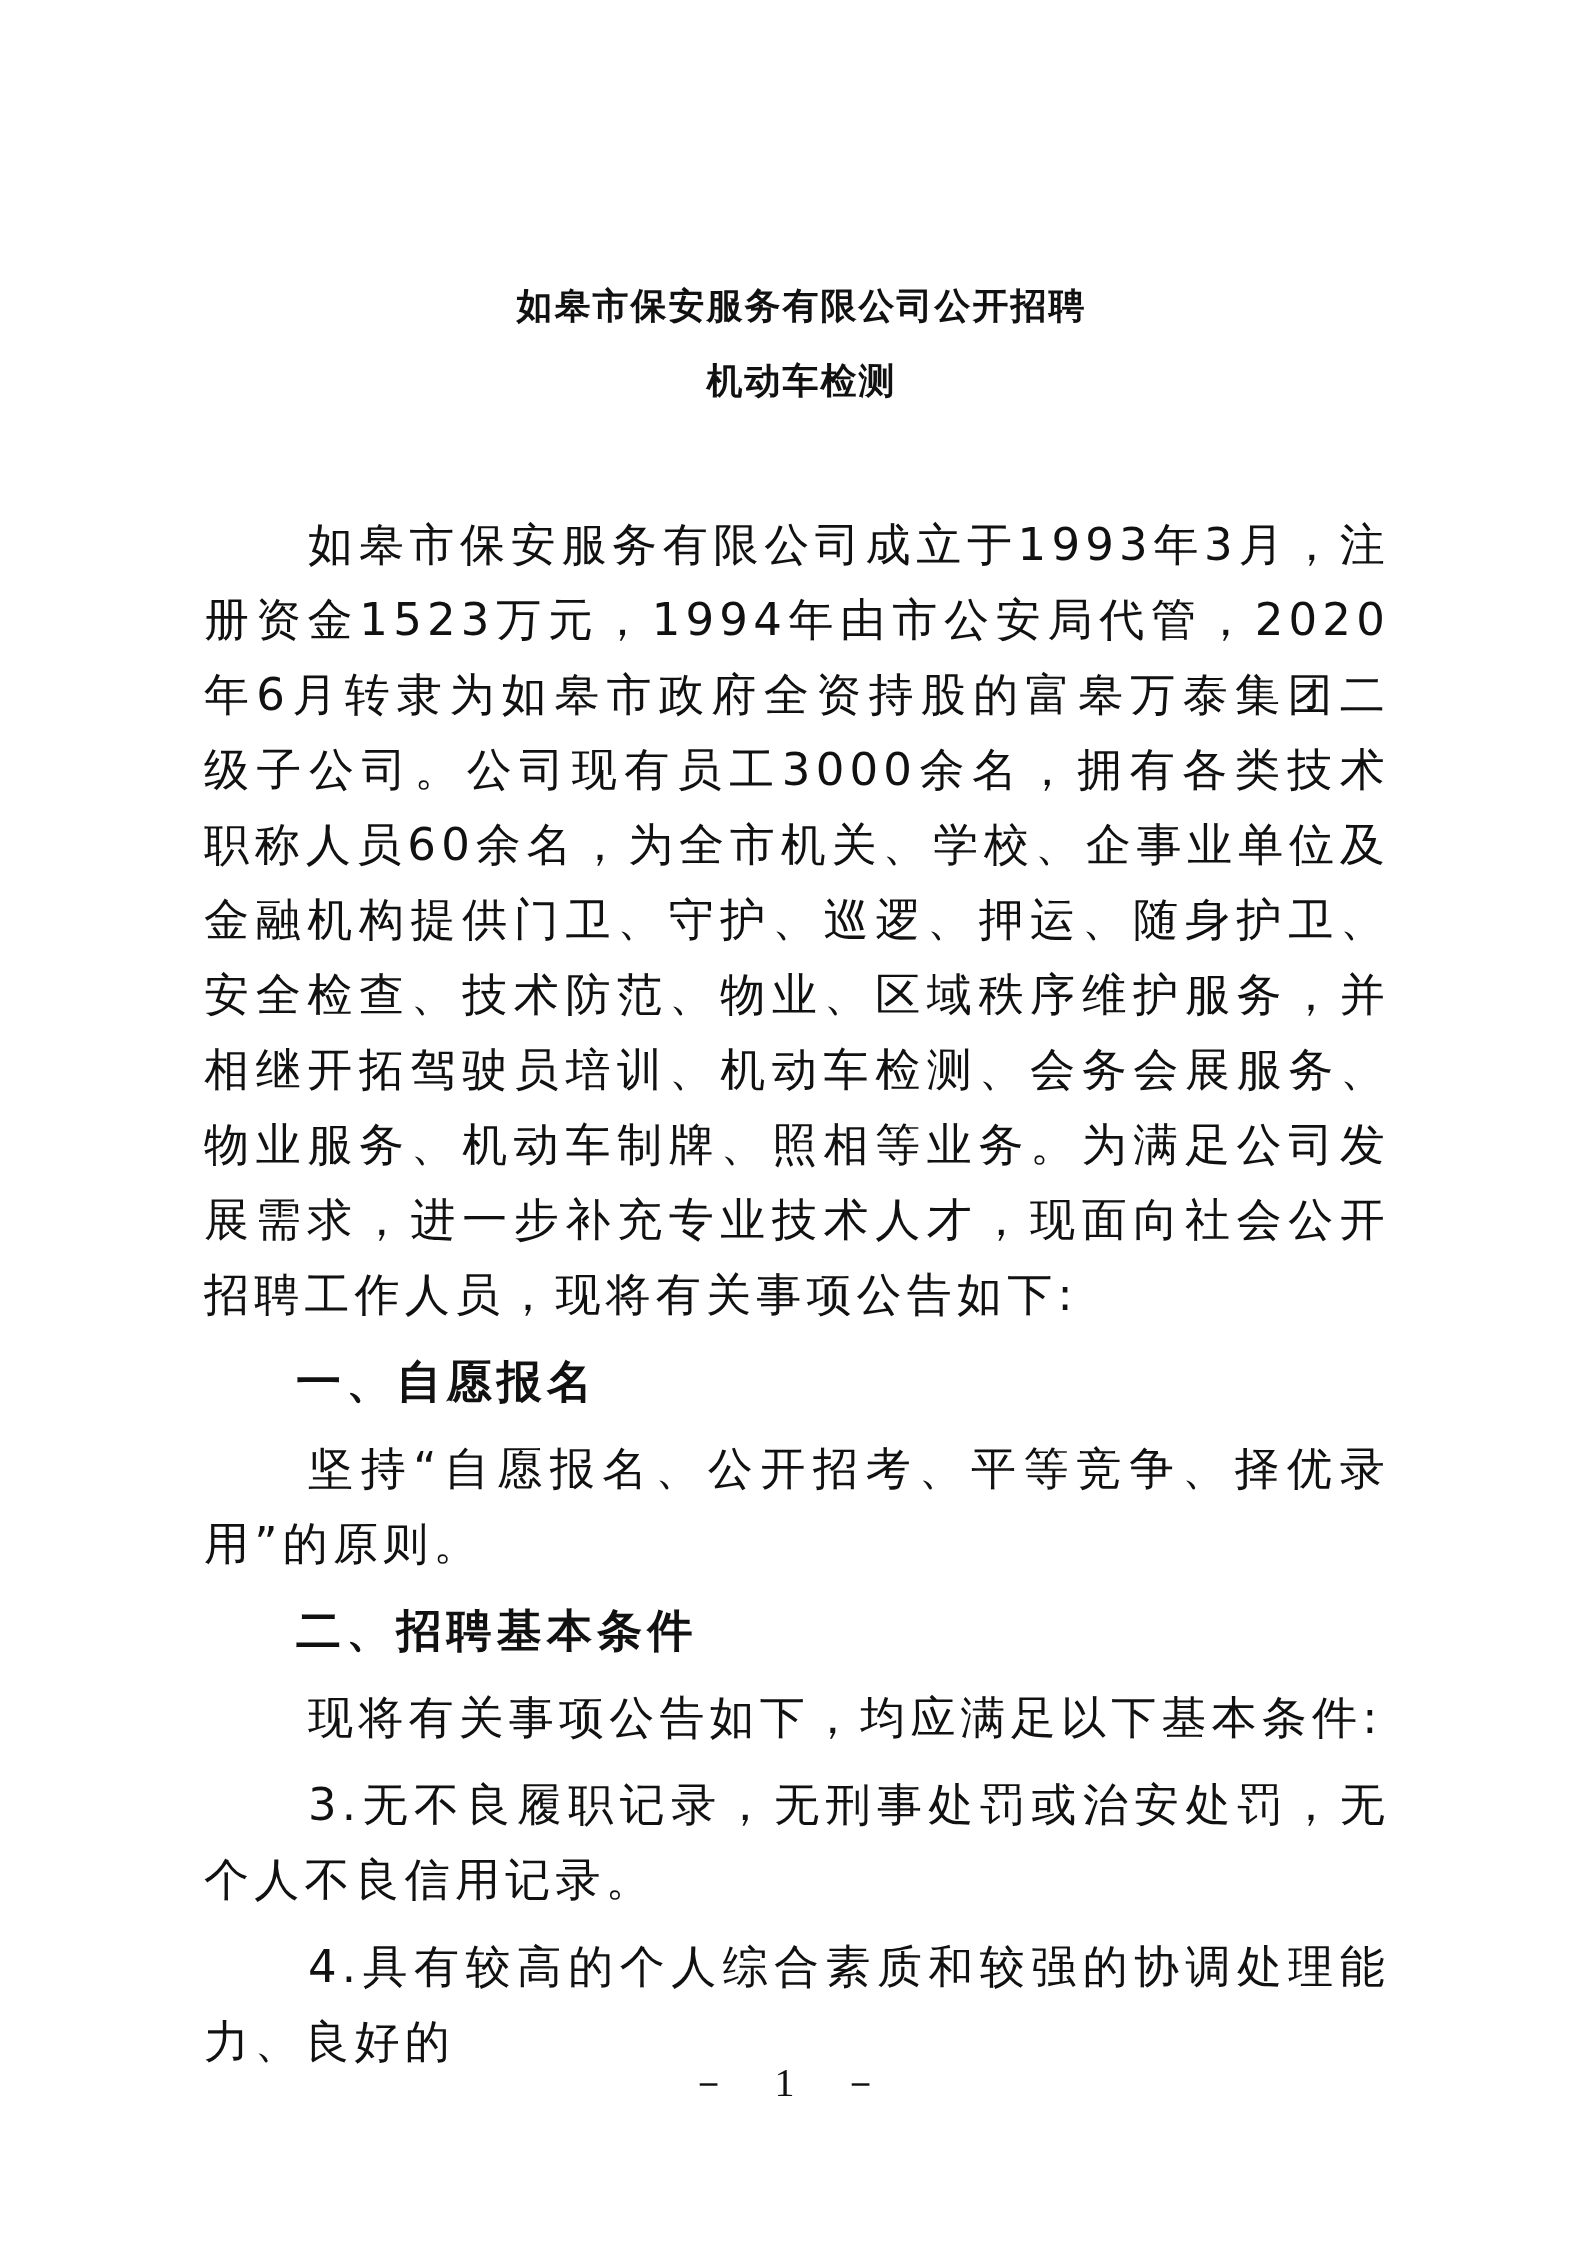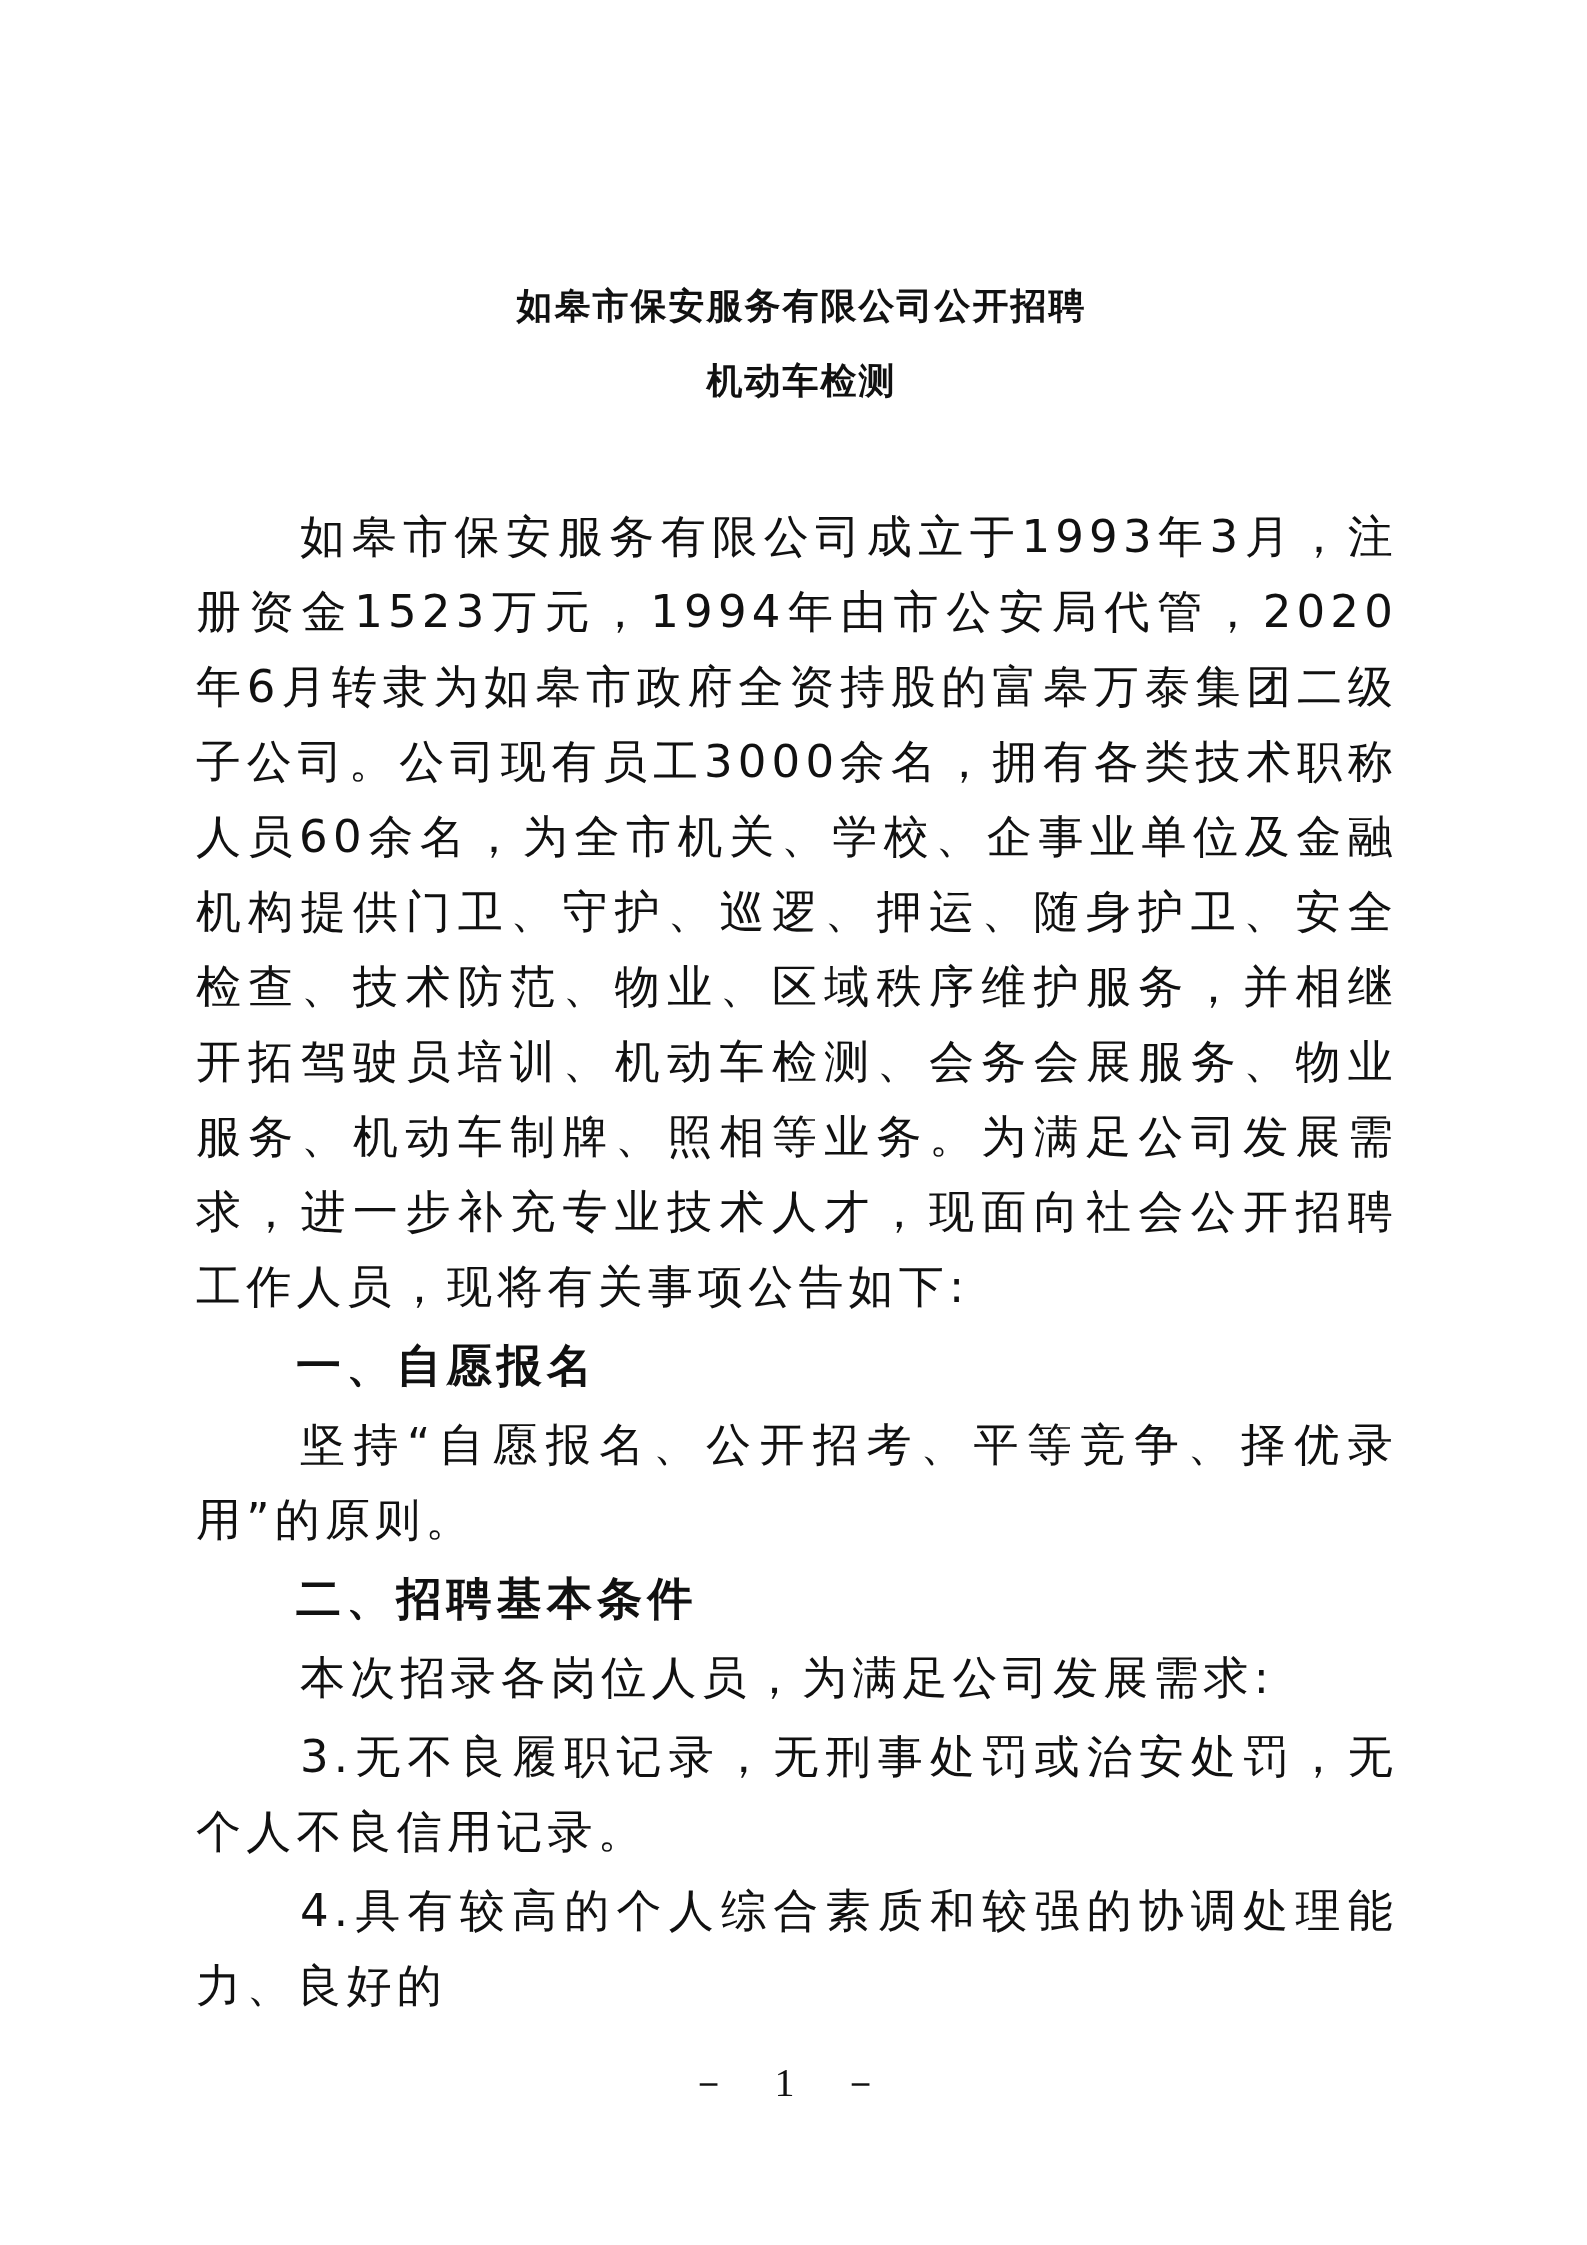--- a/index.html
+++ b/index.html
@@ -6,38 +6,38 @@
     body { width: 1587px; height: 2245px; position: relative; overflow: hidden;
            font-family: "DejaVu Serif", "Liberation Serif", serif; color: #111; }
     .title { position: absolute; left: 8px; width: 1587px; text-align: center;
              font-family: "DejaVu Serif", serif; font-weight: bold; font-size: 36px;
              letter-spacing: 2px; line-height: 70px; }
     .title.l1 { top: 270px; }
     .title.l2 { top: 345px; }
     .body { position: absolute; left: 192px; top: 495px; width: 1210px;
             font-size: 45px; line-height: 75px; letter-spacing: 5.2px;
             font-family: "DejaVu Sans", sans-serif; font-weight: normal; }
-    .para { margin: 4px; text-indent: 104px; text-align: justify; }
+    .para { margin: 12px; text-indent: 104px; text-align: justify; }
     .heading { margin: 0; text-indent: 104px; font-weight: bold; }
     .footer { position: absolute; top: 2055px; left: 0; width: 1587px; text-align: center;
               font-family: "Liberation Serif", serif; font-size: 40px; letter-spacing: 18px; }
   </style>
 </head>
 <body>
 
 <div>
   <div class="title l1">如皋市保安服务有限公司公开招聘</div>
   <div class="title l2">机动车检测</div>
 
   <div class="body">
     <p class="para">如皋市保安服务有限公司成立于1993年3月，注册资金1523万元，1994年由市公安局代管，2020年6月转隶为如皋市政府全资持股的富皋万泰集团二级子公司。公司现有员工3000余名，拥有各类技术职称人员60余名，为全市机关、学校、企事业单位及金融机构提供门卫、守护、巡逻、押运、随身护卫、安全检查、技术防范、物业、区域秩序维护服务，并相继开拓驾驶员培训、机动车检测、会务会展服务、物业服务、机动车制牌、照相等业务。为满足公司发展需求，进一步补充专业技术人才，现面向社会公开招聘工作人员，现将有关事项公告如下:</p>
 
     <p class="heading">一、自愿报名</p>
     <p class="para">坚持“自愿报名、公开招考、平等竞争、择优录用”的原则。</p>
 
     <p class="heading">二、招聘基本条件</p>
-    <p class="para">本次招录各岗位人员，为满足公司发展需求:</p>
+    <p class="para">现将有关事项公告如下，均应满足以下基本条件:</p>
     <p class="para">3.无不良履职记录，无刑事处罚或治安处罚，无个人不良信用记录。</p>
     <p class="para">4.具有较高的个人综合素质和较强的协调处理能力、良好的</p>
   </div>
 
   <div class="footer">－ 1 －</div>
 </div>
 
 </body></html>

